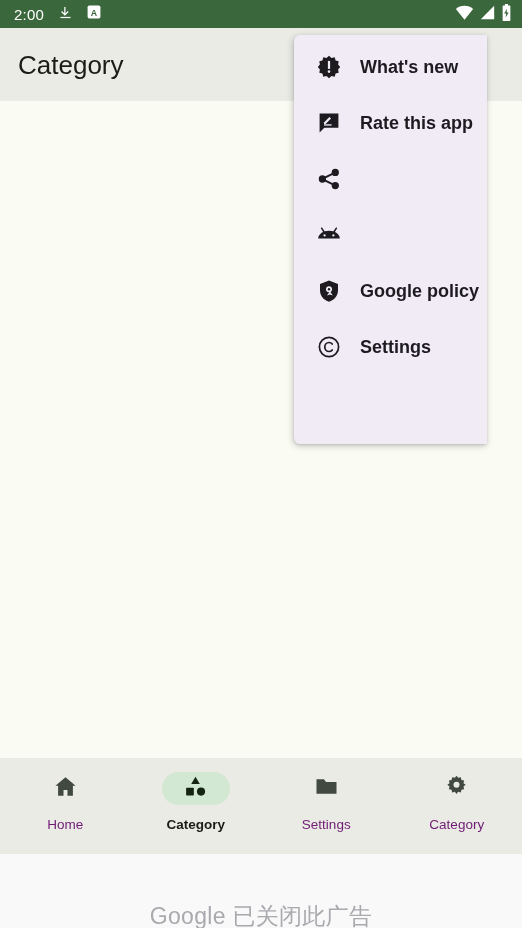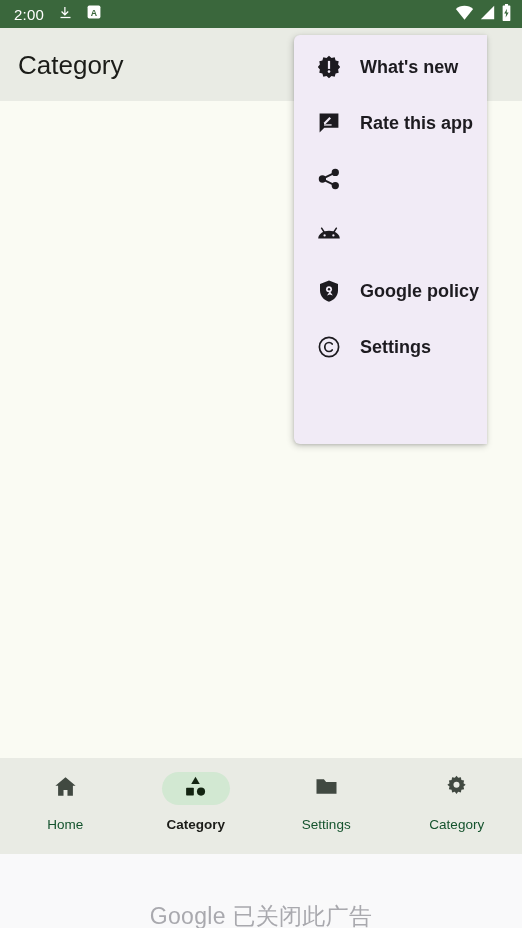--- a/index.html
+++ b/index.html
@@ -104,21 +104,21 @@
   }
   .nav-pill {
     width:68px; height:33px;
     border-radius:17px;
     display:flex; align-items:center; justify-content:center;
   }
   .nav-pill.active { background:#D2E8D2; }
   .nav-label {
     margin-top:13px;
     font-size:13.5px;
-    color:#14532d;
+    color:#701a75;
     line-height:1;
   }
   .nav-label.active { font-weight:700; color:#1B1C18; }
 
   
   .adbar {
     position:absolute; left:0; top:854px;
     width:522px; height:74px;
     background:#F9F9FA;
     display:flex; align-items:flex-end; justify-content:center;

